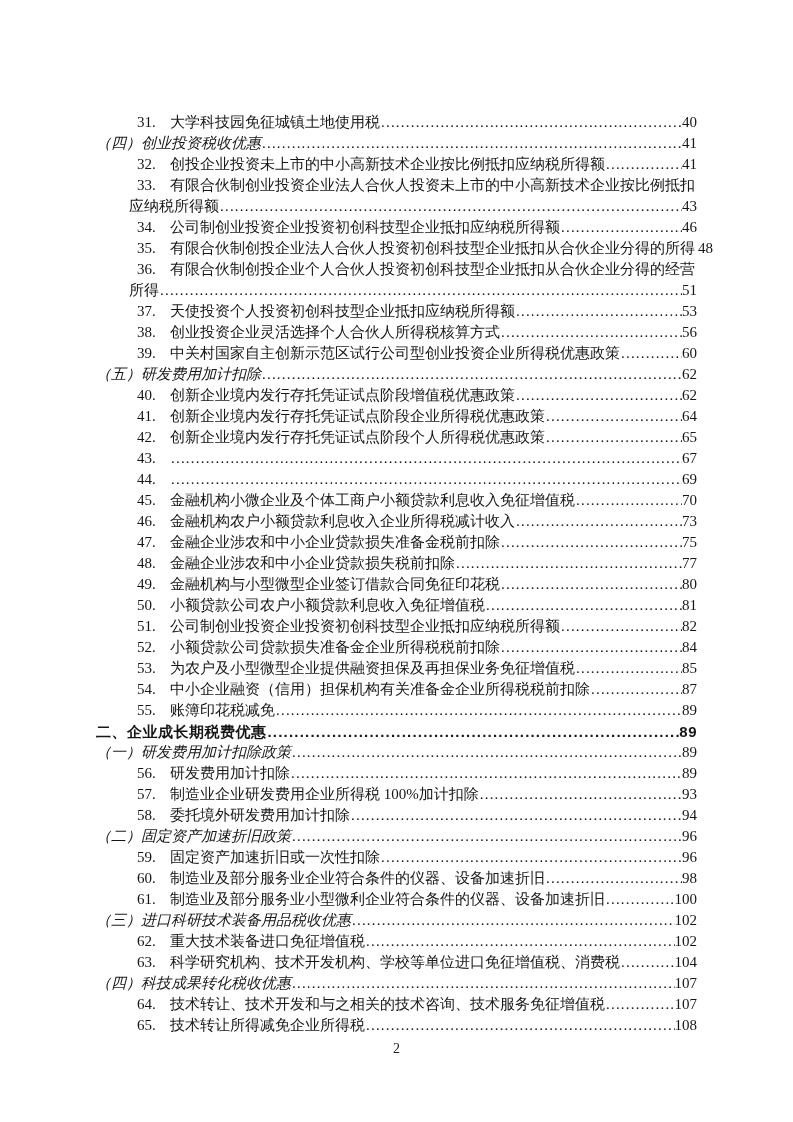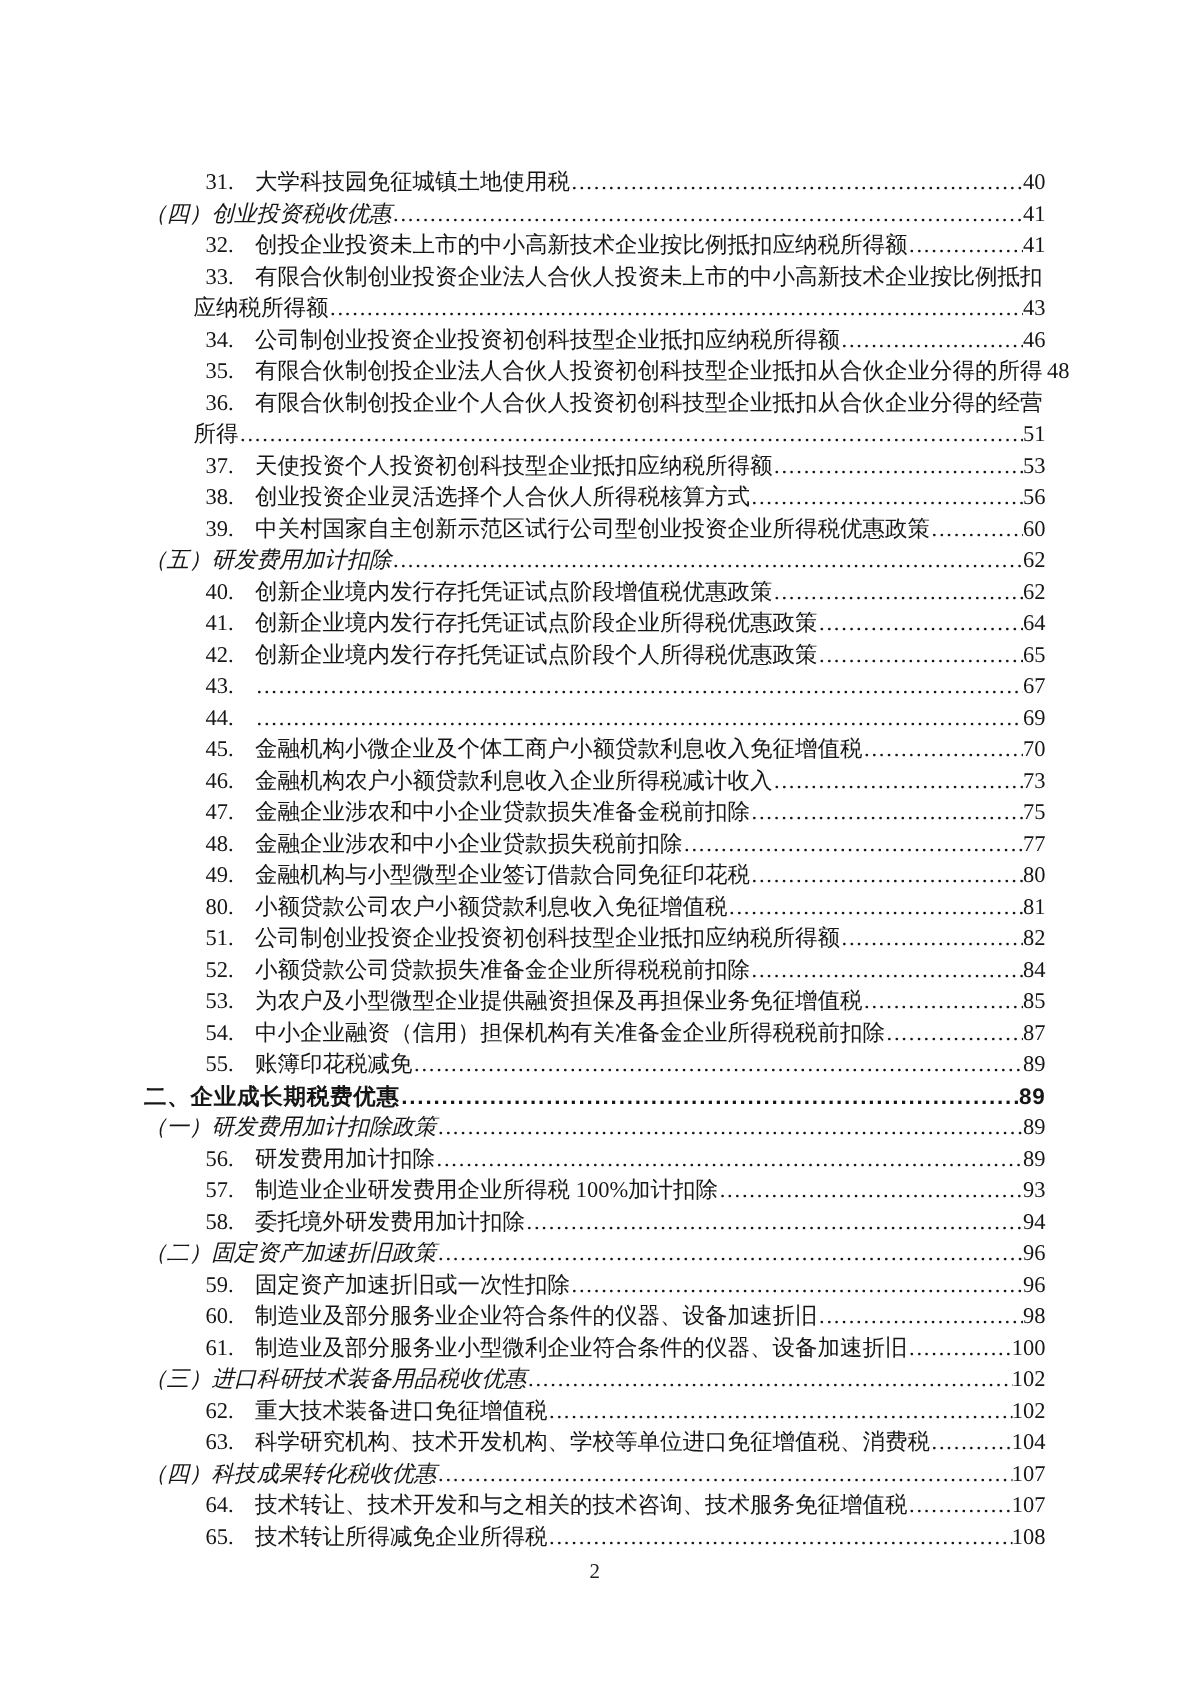--- a/index.html
+++ b/index.html
@@ -182,21 +182,21 @@
     <span class="leader">....................................................................................................................................................................................................................................................................</span>
     <span class="pg">77</span>
   </div>
       <div class="row t-item">
     <span class="num">49.</span>
     <span class="txt">金融机构与小型微型企业签订借款合同免征印花税</span>
     <span class="leader">....................................................................................................................................................................................................................................................................</span>
     <span class="pg">80</span>
   </div>
       <div class="row t-item">
-    <span class="num">80.</span>
+    <span class="num">50.</span>
     <span class="txt">小额贷款公司农户小额贷款利息收入免征增值税</span>
     <span class="leader">....................................................................................................................................................................................................................................................................</span>
     <span class="pg">81</span>
   </div>
       <div class="row t-item">
     <span class="num">51.</span>
     <span class="txt">公司制创业投资企业投资初创科技型企业抵扣应纳税所得额</span>
     <span class="leader">....................................................................................................................................................................................................................................................................</span>
     <span class="pg">82</span>
   </div>

